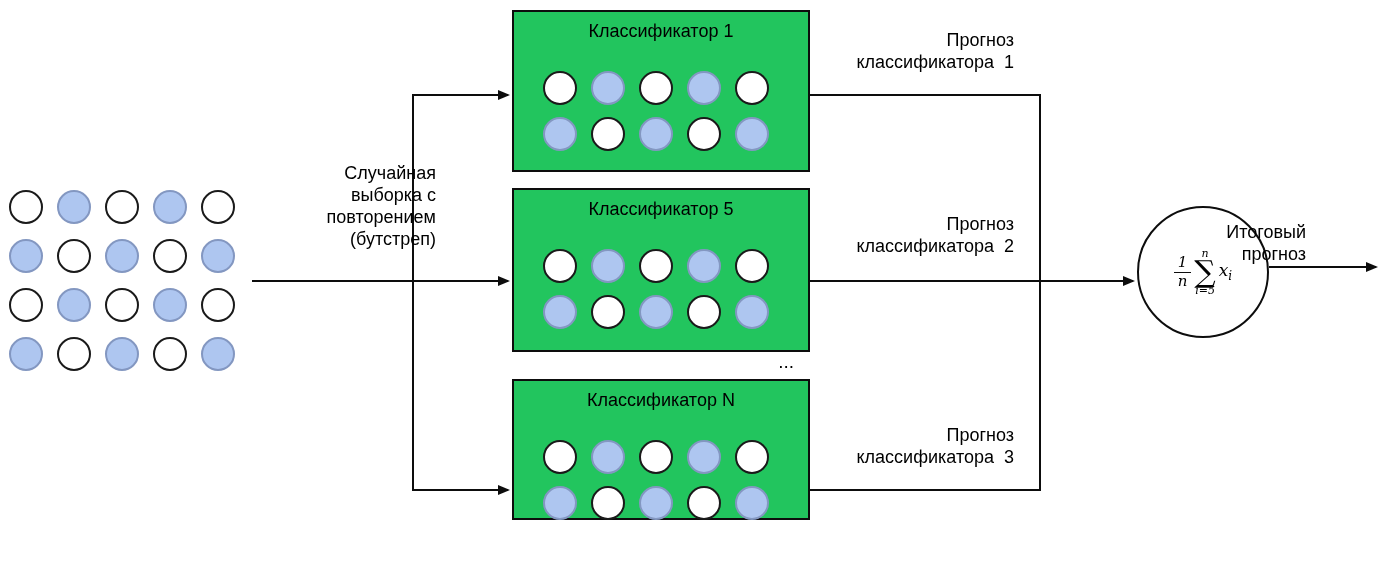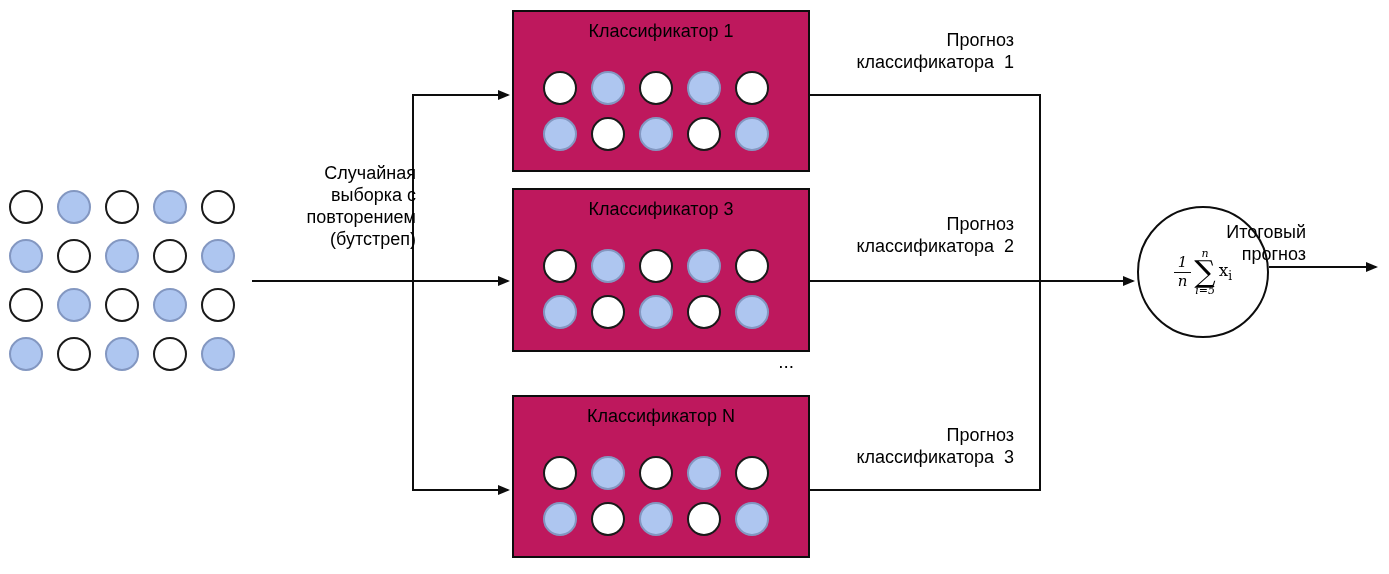--- a/index.html
+++ b/index.html
@@ -28,21 +28,21 @@
     box-sizing: border-box;
     display: inline-block;
   }
   .dot-white { background: var(--dot-white-fill, #fff); border: 2px solid var(--dot-white-stroke, #111); }
   .dot-blue  { background: var(--dot-blue-fill, #aec6f0); border: 2px solid var(--dot-blue-stroke, #8397c1); }
 
   .box {
     position: absolute;
     left: 512px;
     width: 298px;
-    background: #be185d;
+    background: #22c55e;
     border: 2px solid var(--box-border, #000);
     box-sizing: border-box;
   }
   .box-title {
     position: absolute;
     left: 0; right: 0; top: 9px;
     text-align: center;
     font-size: 18px;
   }
   .box-dots {
@@ -50,21 +50,21 @@
     gap: 12px 14px;
   }
 
   .label {
     position: absolute;
     white-space: pre-wrap;
     text-align: right;
     font-size: 18px;
     line-height: 22px;
   }
-  .bootstrap { left: 244px; top: 162px; width: 172px; }
+  .bootstrap { left: 264px; top: 162px; width: 172px; }
   .pred      { left: 828px; width: 186px; }
   .pred-1 { top: 29px; }
   .pred-2 { top: 213px; }
   .pred-3 { top: 424px; }
   .ellipsis  { left: 500px; top: 351px; width: 294px; font-size: 19px; }
   .agg-label { left: 1100px; top: 171px; width: 206px; }
   .out-label { left: 1194px; top: 221px; width: 112px; }
 
   .agg-circle {
     position: absolute;
@@ -101,20 +101,21 @@
     font-size: 11px;
   }
   .sigma {
     font-family: "DejaVu Serif", serif;
     font-style: normal;
     font-size: 30px;
     line-height: 0.85;
   }
   .term {
     font-family: "DejaVu Serif", serif;
+    font-style: italic;
     font-size: 17px;
   }
   .term-sub { font-size: 12px; vertical-align: sub; }
 </style>
 </head>
 <body>
 
 <div class="canvas">
 
   <svg class="wires" width="1389" height="574" viewBox="0 0 1389 574">
@@ -173,38 +174,38 @@
         <span class="dot dot-white"></span>
         <span class="dot dot-blue"></span>
         <span class="dot dot-white"></span>
         <span class="dot dot-blue"></span>
         <span class="dot dot-white"></span>
         <span class="dot dot-blue"></span>
       </div>
   </div>
 
   <div class="box" style="top:188px; height:164px;">
-    <div class="box-title">Классификатор 3</div>
+    <div class="box-title">Классификатор 5</div>
     <div class="dot-grid box-dots">
         <span class="dot dot-white"></span>
         <span class="dot dot-blue"></span>
         <span class="dot dot-white"></span>
         <span class="dot dot-blue"></span>
         <span class="dot dot-white"></span>
         <span class="dot dot-blue"></span>
         <span class="dot dot-white"></span>
         <span class="dot dot-blue"></span>
         <span class="dot dot-white"></span>
         <span class="dot dot-blue"></span>
       </div>
   </div>
 
   <div class="label ellipsis">...</div>
 
-  <div class="box" style="top:395px; height:163px;">
+  <div class="box" style="top:379px; height:141px;">
     <div class="box-title">Классификатор N</div>
     <div class="dot-grid box-dots">
         <span class="dot dot-white"></span>
         <span class="dot dot-blue"></span>
         <span class="dot dot-white"></span>
         <span class="dot dot-blue"></span>
         <span class="dot dot-white"></span>
         <span class="dot dot-blue"></span>
         <span class="dot dot-white"></span>
         <span class="dot dot-blue"></span>

